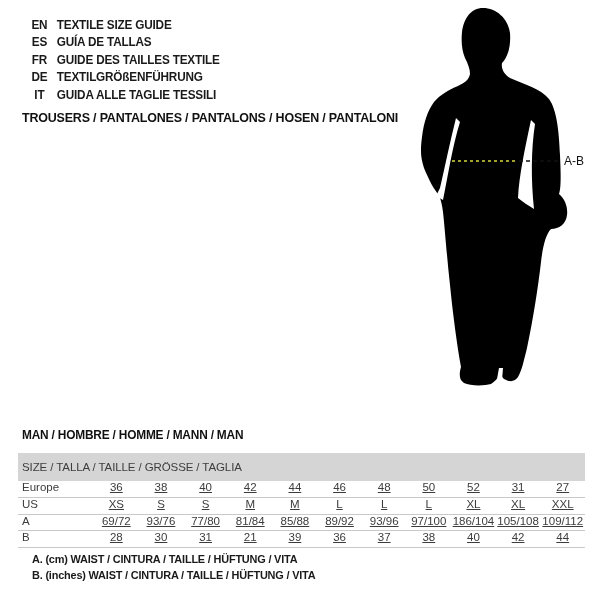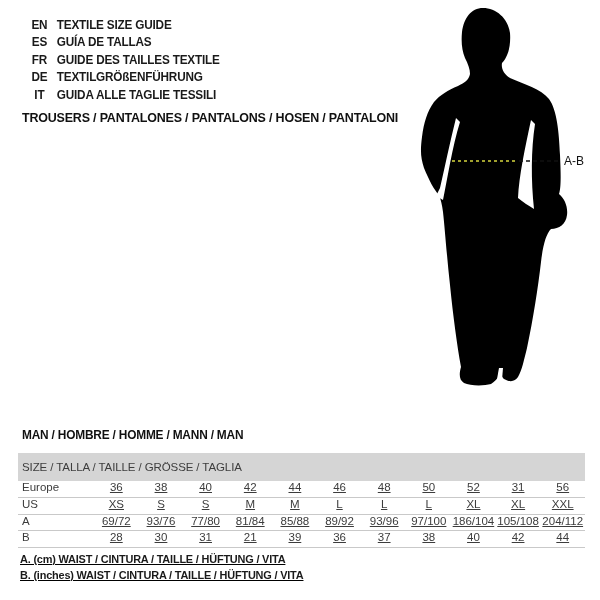--- a/index.html
+++ b/index.html
@@ -24,21 +24,21 @@
   
   .figure{position:absolute;left:0;top:0;width:600px;height:600px;}
   .figure text{font-family:"Liberation Sans",sans-serif;font-size:12px;fill:#111;}
   
   .size-table{position:absolute;left:18px;top:453px;width:567px;font-size:11.5px;color:#3c3c3c;}
   .st-header{height:28px;background:#d5d5d5;display:flex;align-items:center;padding-left:4px;color:#3d3d3d;letter-spacing:-0.1px;}
   .st-row{height:15.8px;display:flex;align-items:flex-start;border-bottom:1px solid #c9c9c9;}
   .st-label{width:72px;padding-left:4px;}
   .st-cell{flex:1;text-align:center;text-decoration:underline;}
   
-  .notes{position:absolute;left:20px;top:553px;text-decoration:underline;}
+  .notes{position:absolute;left:32px;top:553px;}
   .note{height:16px;font-size:11.5px;font-weight:bold;color:#1a1a1a;letter-spacing:-0.2px;
         white-space:nowrap;transform:scaleX(0.95);transform-origin:0 50%;}
 </style>
 </head>
 <body>
 
 <div class="canvas">
 
   <div class="lang-list">
     <div class="lang-row">
@@ -118,21 +118,21 @@
       <span class="st-cell">36</span>
       <span class="st-cell">38</span>
       <span class="st-cell">40</span>
       <span class="st-cell">42</span>
       <span class="st-cell">44</span>
       <span class="st-cell">46</span>
       <span class="st-cell">48</span>
       <span class="st-cell">50</span>
       <span class="st-cell">52</span>
       <span class="st-cell">31</span>
-      <span class="st-cell">56</span>
+      <span class="st-cell">27</span>
     </div>
 
     <div class="st-row">
       <span class="st-label">US</span>
       <span class="st-cell">XS</span>
       <span class="st-cell">S</span>
       <span class="st-cell">S</span>
       <span class="st-cell">M</span>
       <span class="st-cell">M</span>
       <span class="st-cell">L</span>
@@ -148,21 +148,21 @@
       <span class="st-cell">69/72</span>
       <span class="st-cell">93/76</span>
       <span class="st-cell">77/80</span>
       <span class="st-cell">81/84</span>
       <span class="st-cell">85/88</span>
       <span class="st-cell">89/92</span>
       <span class="st-cell">93/96</span>
       <span class="st-cell">97/100</span>
       <span class="st-cell">186/104</span>
       <span class="st-cell">105/108</span>
-      <span class="st-cell">204/112</span>
+      <span class="st-cell">109/112</span>
     </div>
 
     <div class="st-row">
       <span class="st-label">B</span>
       <span class="st-cell">28</span>
       <span class="st-cell">30</span>
       <span class="st-cell">31</span>
       <span class="st-cell">21</span>
       <span class="st-cell">39</span>
       <span class="st-cell">36</span>

